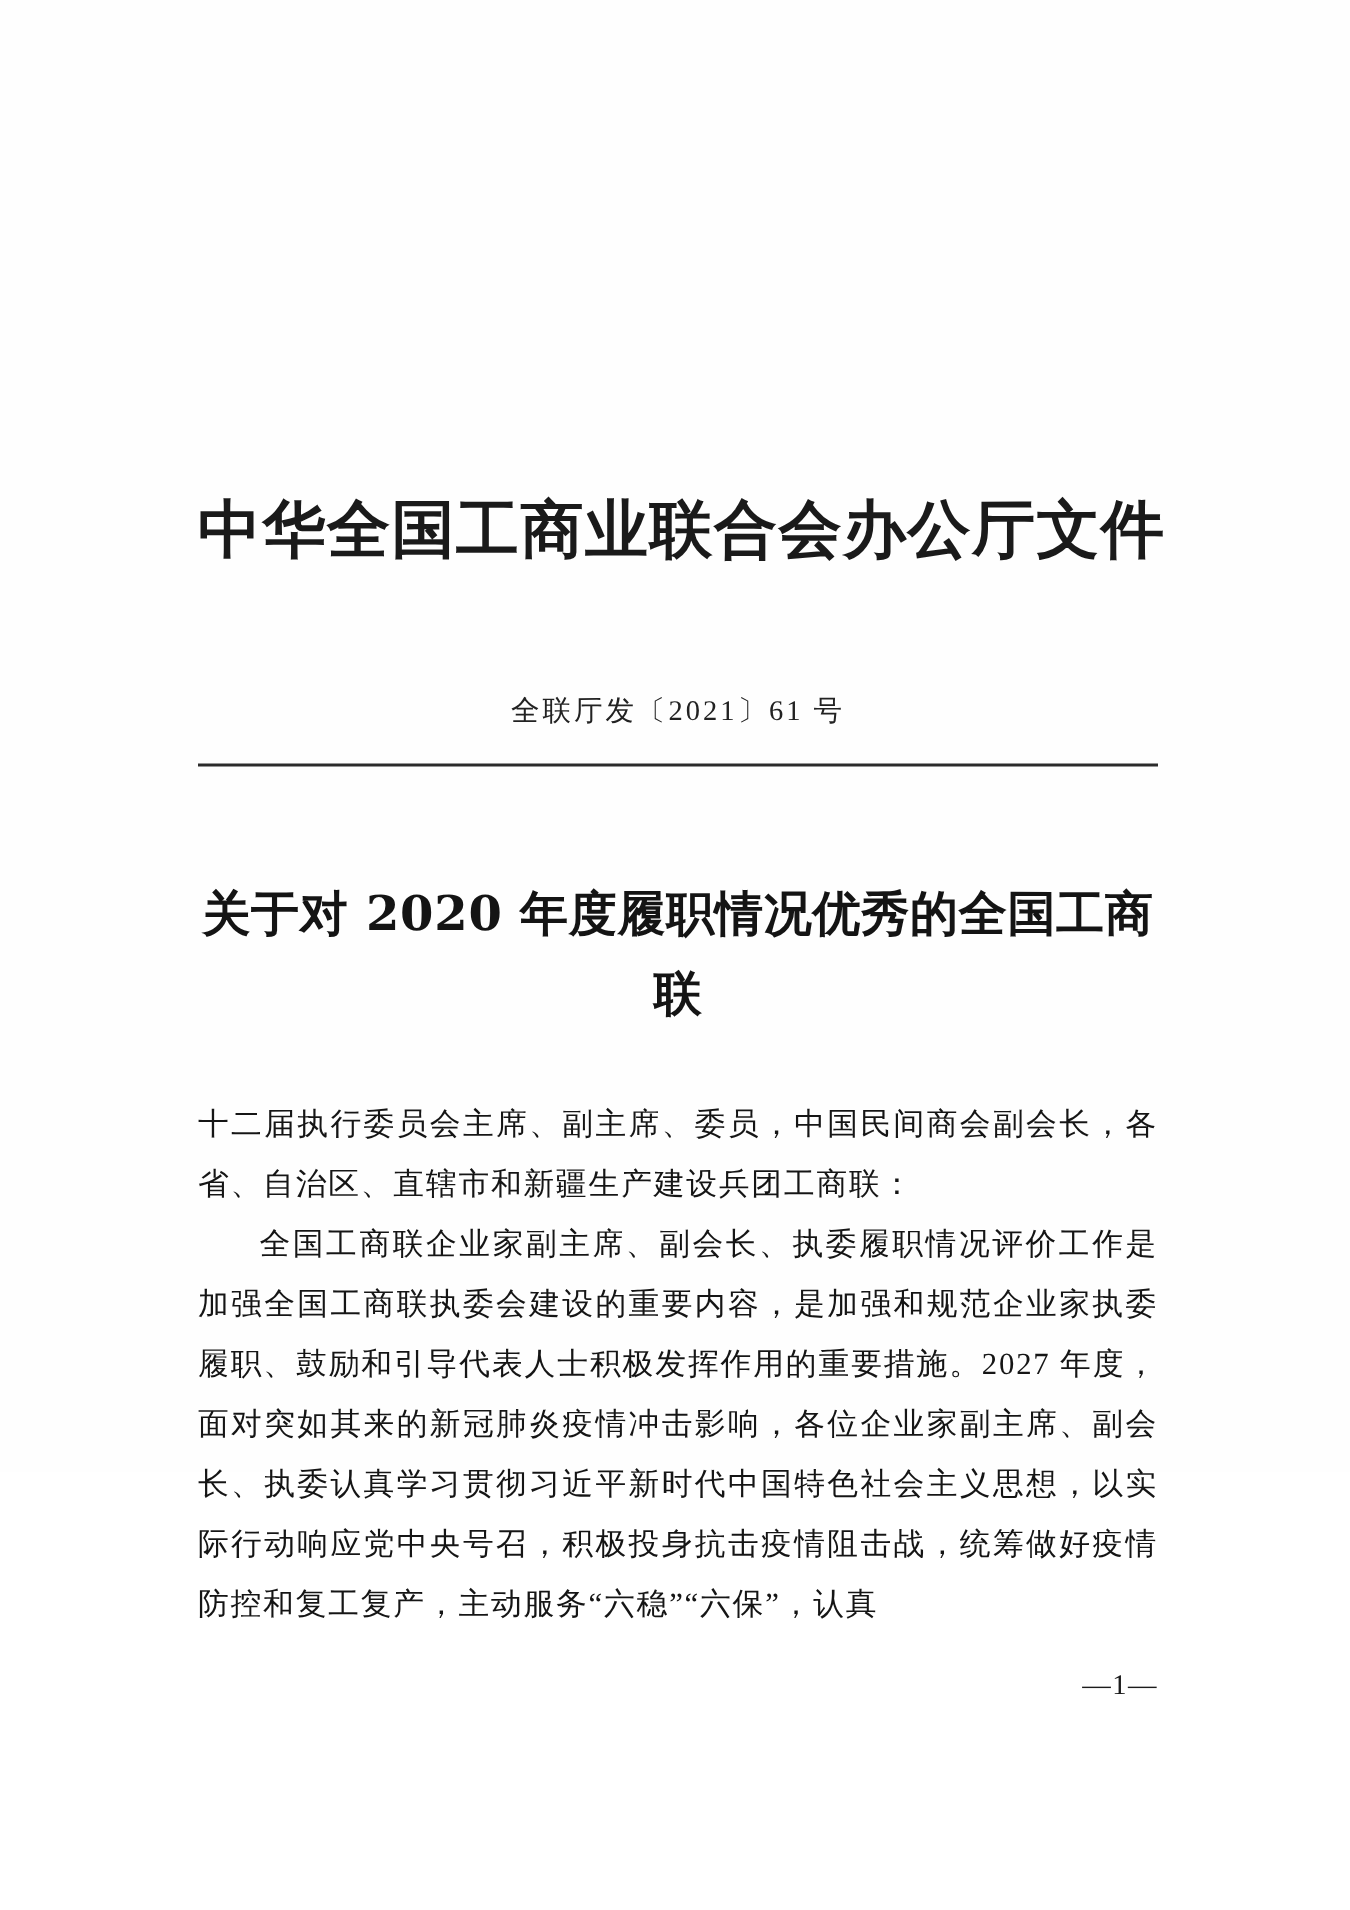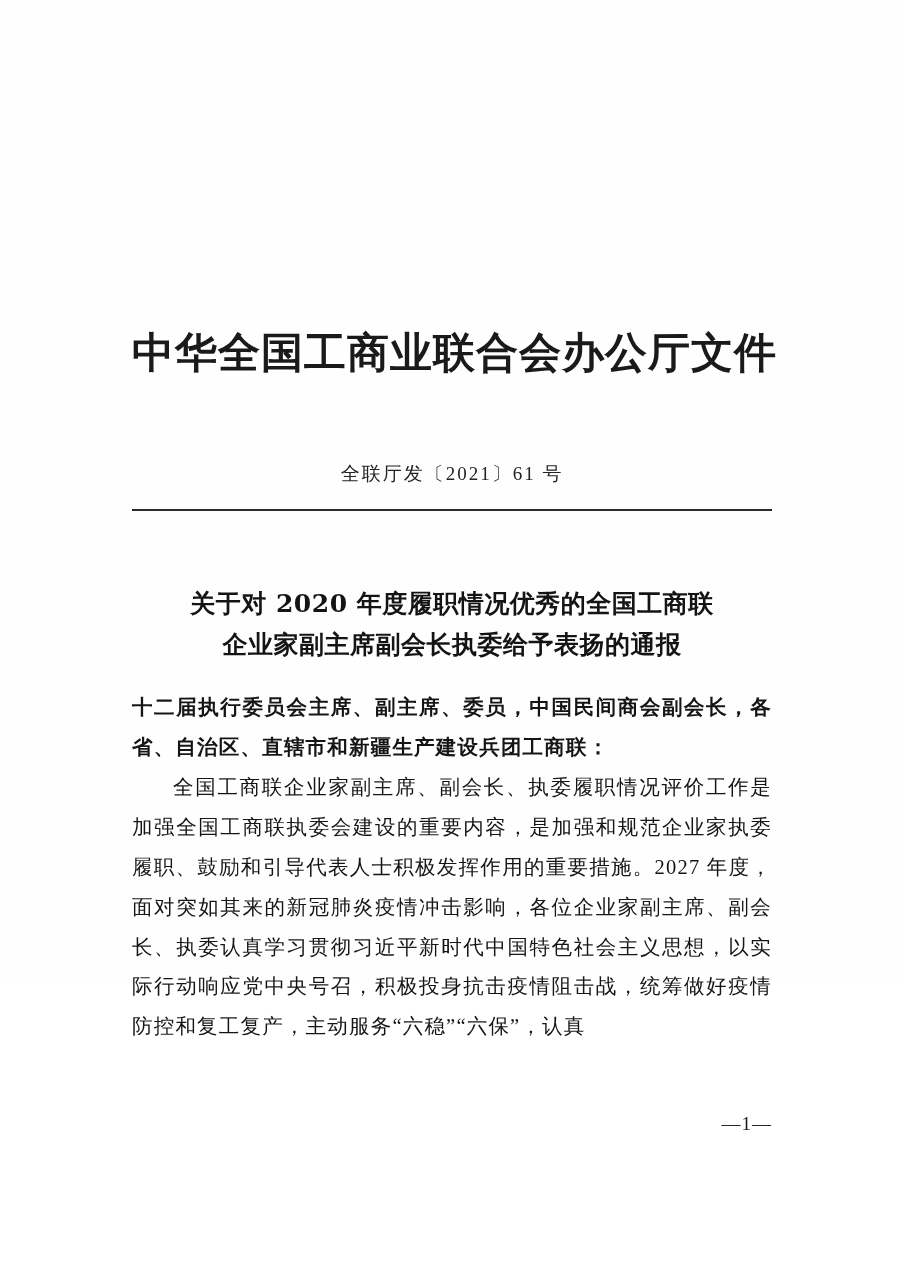--- a/index.html
+++ b/index.html
@@ -59,38 +59,37 @@
     background: #2b2b2b;
     width: 100%;
   }
 
   
   .doc-title {
     margin-top: 72px;
     text-align: center;
     font-family: "DejaVu Serif", "Liberation Serif", serif;
     font-weight: bold;
-    font-size: 25px;
+    font-size: 32px;
     line-height: 1.65;
     color: #141414;
     letter-spacing: 0.5px;
   }
   .doc-title .line {
     display: block;
   }
 
   
   .salutation {
-    margin-top: 22px;
+    margin-top: 42px;
     font-size: 20.5px;
     line-height: 1.95;
     letter-spacing: 1.2px;
     text-align: justify;
     color: #151515;
-    font-weight: bold;
   }
   .para {
     font-size: 20.5px;
     line-height: 1.95;
     letter-spacing: 1.2px;
     text-align: justify;
     color: #151515;
     text-indent: 2em;
     margin: 0;
   }
@@ -112,21 +111,20 @@
   <div class="doc-body">
 
     <div class="masthead">中华全国工商业联合会办公厅文件</div>
 
     <div class="doc-number">全联厅发〔2021〕61 号</div>
 
     <div class="rule"></div>
 
     <div class="doc-title">
       <span class="line">关于对 2020 年度履职情况优秀的全国工商联</span>
-      <span class="line">企业家副主席副会长执委给予表扬的通报</span>
     </div>
 
     <div class="salutation">十二届执行委员会主席、副主席、委员，中国民间商会副会长，各省、自治区、直辖市和新疆生产建设兵团工商联：</div>
 
     <p class="para">全国工商联企业家副主席、副会长、执委履职情况评价工作是加强全国工商联执委会建设的重要内容，是加强和规范企业家执委履职、鼓励和引导代表人士积极发挥作用的重要措施。2027 年度，面对突如其来的新冠肺炎疫情冲击影响，各位企业家副主席、副会长、执委认真学习贯彻习近平新时代中国特色社会主义思想，以实际行动响应党中央号召，积极投身抗击疫情阻击战，统筹做好疫情防控和复工复产，主动服务“六稳”“六保”，认真</p>
 
   </div>
 
   <div class="page-number">—1—</div>
 </div>

